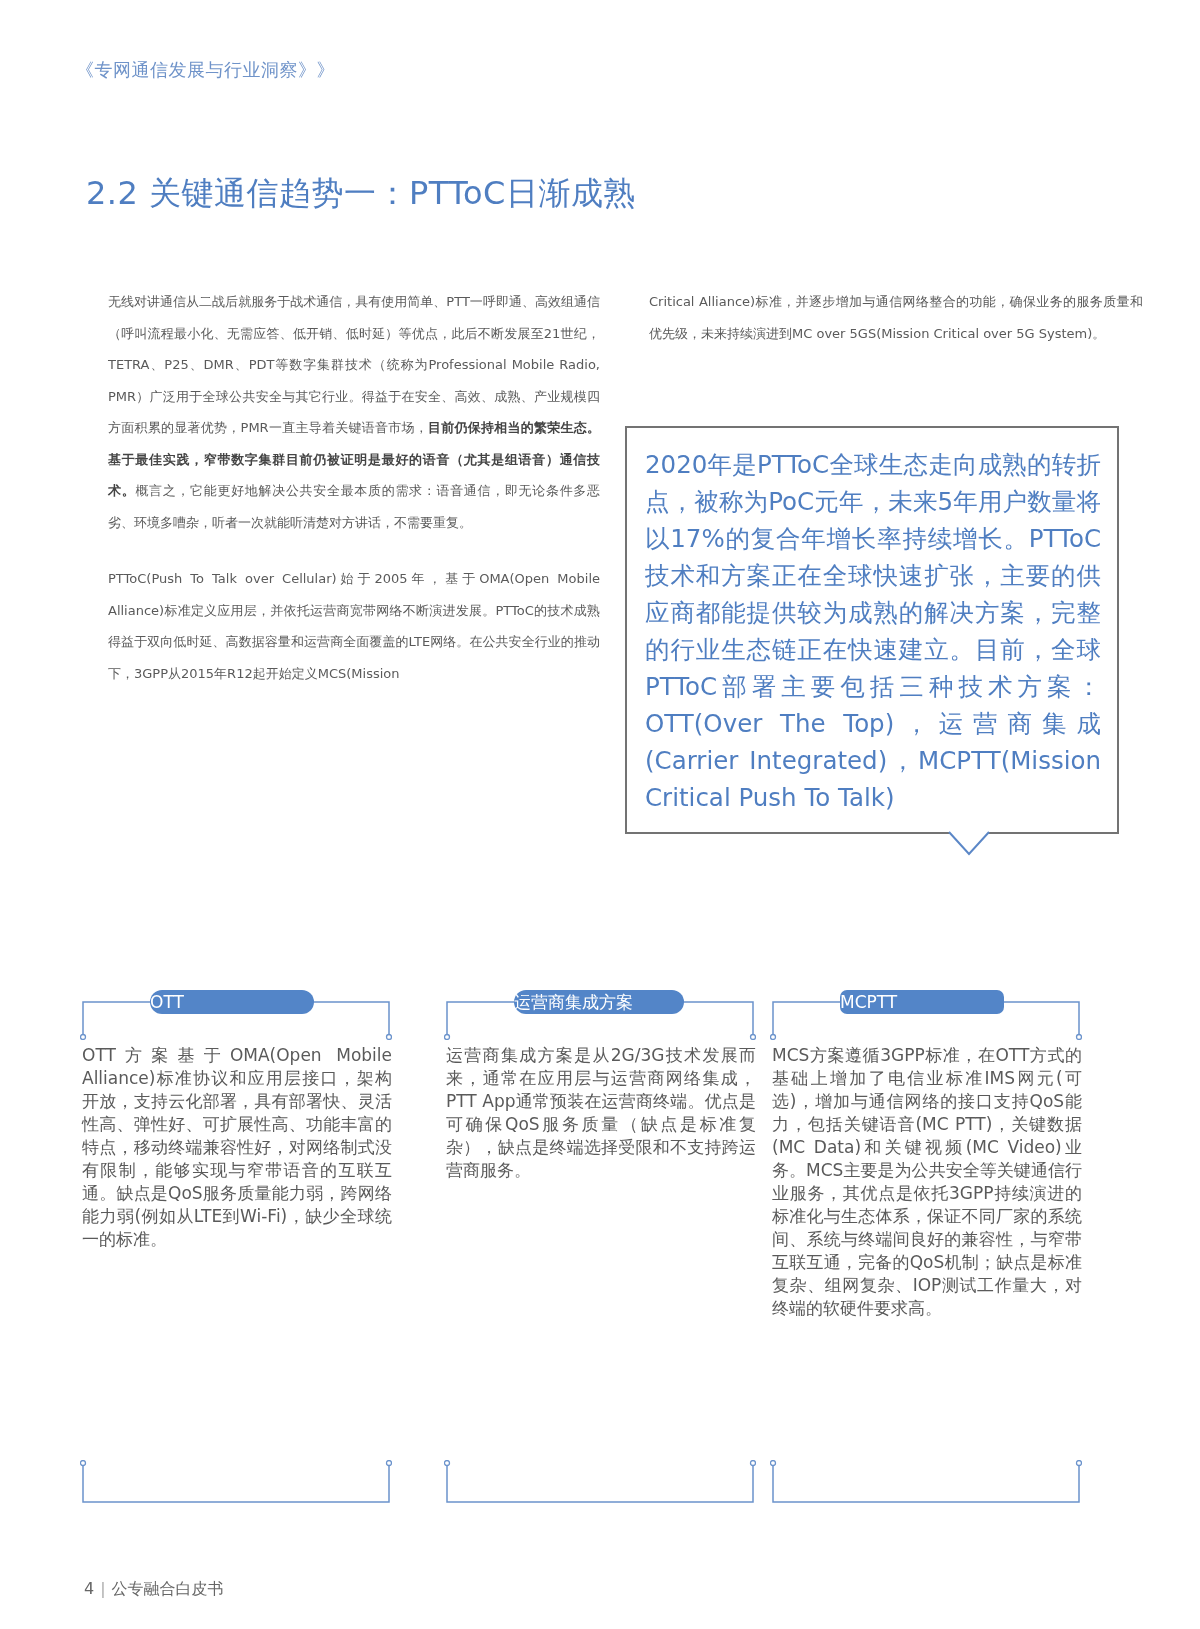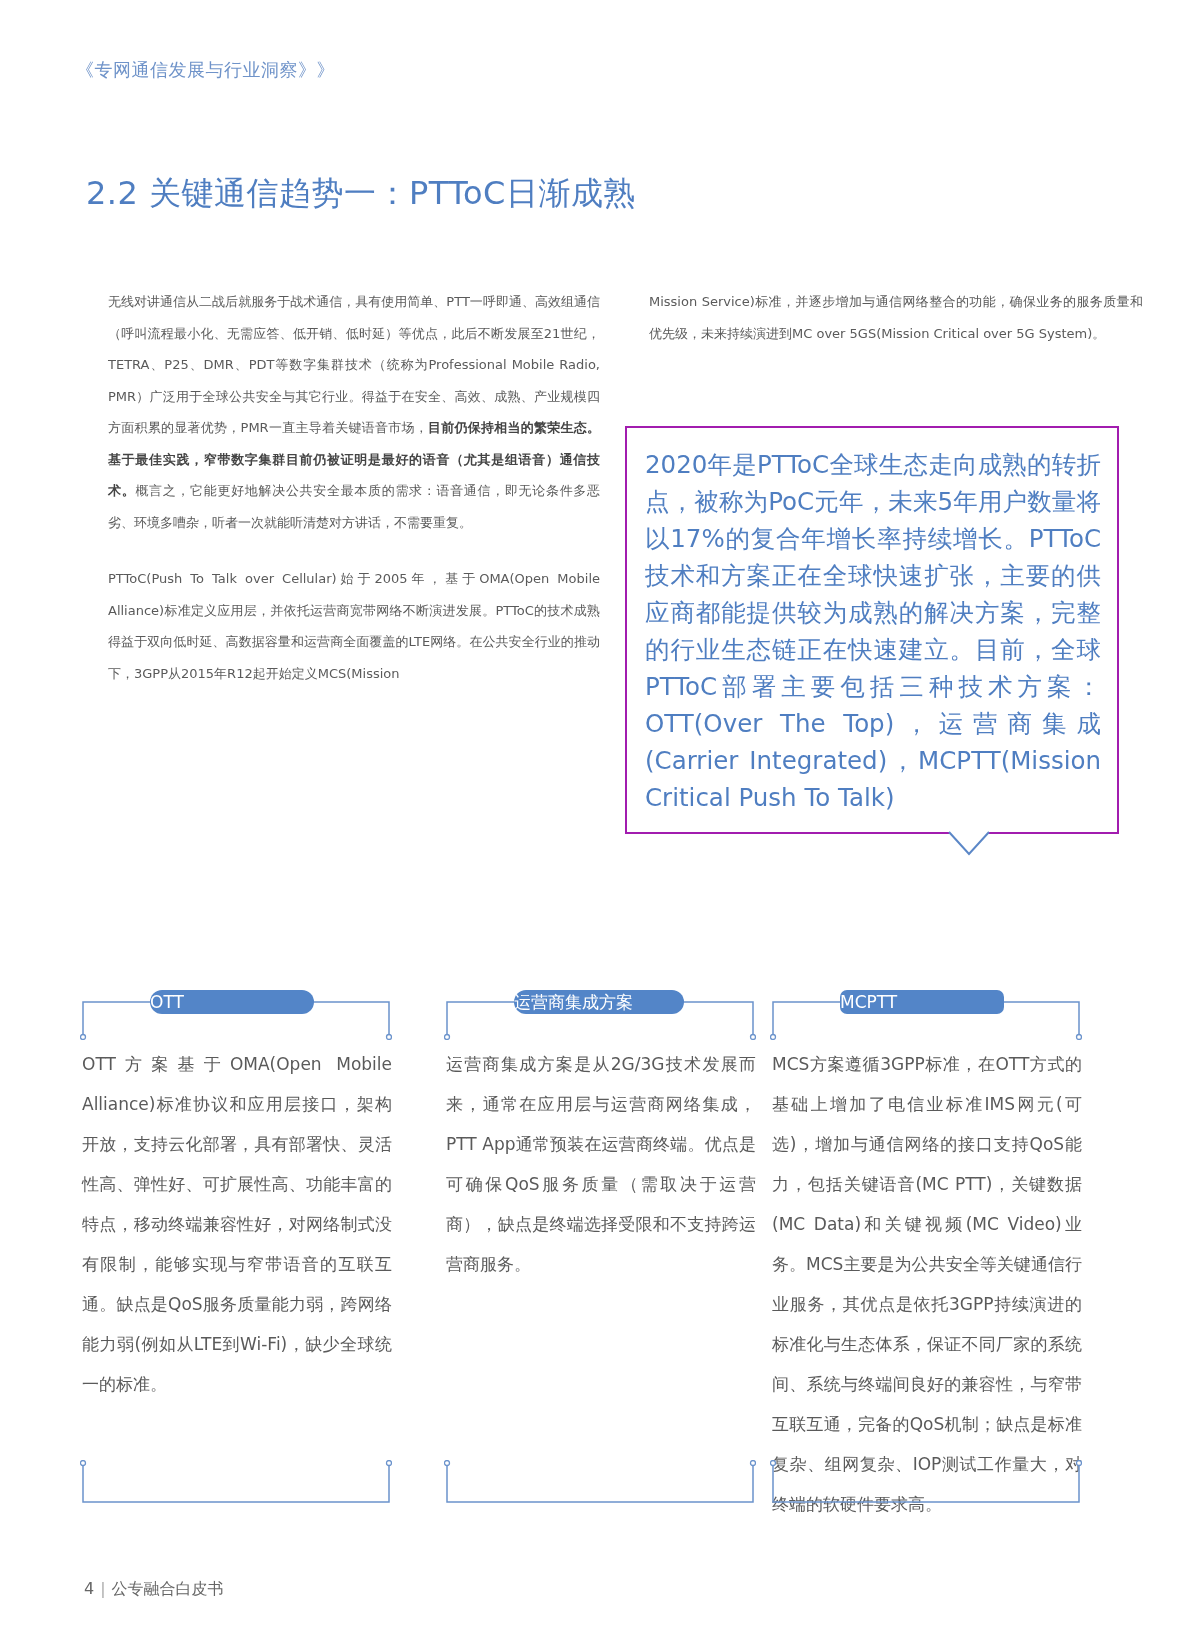--- a/index.html
+++ b/index.html
@@ -16,58 +16,58 @@
     position:absolute; left:86px; top:172px;
     font-size:32px; color:#4f7ec1; letter-spacing:0.5px; white-space:nowrap;
   }
   .body-text { font-size:13px; line-height:31.5px; color:#5a5a5a; text-align:justify;margin-left:24px; }
   .col-left { position:absolute; left:84px; top:286px; width:492px; }
   .col-right { position:absolute; left:625px; top:286px; width:494px; }
   .para { margin:0 0 25px 0; }
   .para b { color:#444; font-weight:bold; }
   .callout {
     position:absolute; left:625px; top:426px; width:494px; height:408px;
-    box-sizing:border-box; border:2px solid #a21caf; background:#fff;
+    box-sizing:border-box; border:2px solid #737373; background:#fff;
   }
   .callout-text {
     position:absolute; left:18px; top:18px; right:16px;
     font-size:24.5px; line-height:37px; color:#4f7ec1; text-align:justify;
   }
   .callout-tail {
     position:absolute; left:317px; bottom:-28px; width:50px; height:28px; overflow:visible;
   }
   .tail-mask { position:absolute; left:323px; bottom:-3px; width:38px; height:5px; background:#fff; }
   .solution { position:absolute; top:990px; width:312px; height:520px; }
   .solution .bracket-top { position:absolute; left:0; top:10px; width:312px; height:40px; }
   .solution .bracket-bottom { position:absolute; left:0; top:470px; width:312px; height:50px; }
   .pill {
     position:absolute; top:0; height:24px; border-radius:12px;
     background:#5385c8; color:#fff; font-size:17px; line-height:24px; 
   }
   .sol-text {
     position:absolute; left:2px; top:54px; width:310px;
-    font-size:17px; line-height:40px; color:#5a5a5a; text-align:justify;
+    font-size:17px; line-height:23px; color:#5a5a5a; text-align:justify;
   }
   .footer { position:absolute; left:84px; top:1579px; font-size:16px; color:#666; }
   .footer .sep { color:#aaa; margin:0 6px; }
 </style>
 </head>
 <body>
 
 <div class="header-series">《专网通信发展与行业洞察》》</div>
 
 <div class="section-title">2.2 关键通信趋势一：PTToC日渐成熟</div>
 
 <div class="col-left body-text">
   <p class="para"><span>无线对讲通信从二战后就服务于战术通信，具有使用简单、PTT一呼即通、高效组通信（呼叫流程最小化、无需应答、低开销、低时延）等优点，此后不断发展至21世纪，TETRA、P25、DMR、PDT等数字集群技术（统称为Professional Mobile Radio, PMR）广泛用于全球公共安全与其它行业。得益于在安全、高效、成熟、产业规模四方面积累的显著优势，PMR一直主导着关键语音市场，</span><b>目前仍保持相当的繁荣生态。基于最佳实践，窄带数字集群目前仍被证明是最好的语音（尤其是组语音）通信技术。</b><span>概言之，它能更好地解决公共安全最本质的需求：语音通信，即无论条件多恶劣、环境多嘈杂，听者一次就能听清楚对方讲话，不需要重复。</span></p>
   <p class="para">PTToC(Push To Talk over Cellular)始于2005年，基于OMA(Open Mobile Alliance)标准定义应用层，并依托运营商宽带网络不断演进发展。PTToC的技术成熟得益于双向低时延、高数据容量和运营商全面覆盖的LTE网络。在公共安全行业的推动下，3GPP从2015年R12起开始定义MCS(Mission</p>
 </div>
 
 <div class="col-right body-text">
-  <p class="para">Mission Service)标准，并逐步增加与通信网络整合的功能，确保业务的服务质量和优先级，未来持续演进到MC over 5GS(Mission Critical over 5G System)。</p>
+  <p class="para">Critical Alliance)标准，并逐步增加与通信网络整合的功能，确保业务的服务质量和优先级，未来持续演进到MC over 5GS(Mission Critical over 5G System)。</p>
 </div>
 
 <div class="callout">
   <div class="callout-text">2020年是PTToC全球生态走向成熟的转折点，被称为PoC元年，未来5年用户数量将以17%的复合年增长率持续增长。PTToC技术和方案正在全球快速扩张，主要的供应商都能提供较为成熟的解决方案，完整的行业生态链正在快速建立。目前，全球PTToC部署主要包括三种技术方案：OTT(Over The Top)，运营商集成(Carrier Integrated)，MCPTT(Mission Critical Push To Talk)</div>
   <div class="tail-mask"></div>
   <svg class="callout-tail" viewBox="0 0 50 28">
     <polyline points="5,0 25,22 45,0" fill="none" stroke="#5b87c7" stroke-width="2"></polyline>
   </svg>
 </div>
 
@@ -86,21 +86,21 @@
   </svg>
 </div>
 
 <div class="solution" style="left:425px;margin-left:19px;">
   <svg class="bracket-top" viewBox="0 0 312 40">
     <polyline points="3,38 3,2 309,2 309,38" fill="none" stroke="#6b93cc" stroke-width="1.5"></polyline>
     <circle cx="3" cy="37" r="2.5" fill="#fff" stroke="#6b93cc" stroke-width="1.3"></circle>
     <circle cx="309" cy="37" r="2.5" fill="#fff" stroke="#6b93cc" stroke-width="1.3"></circle>
   </svg>
   <div class="pill" style="left:70px; width:170px;">运营商集成方案</div>
-  <div class="sol-text">运营商集成方案是从2G/3G技术发展而来，通常在应用层与运营商网络集成，PTT App通常预装在运营商终端。优点是可确保QoS服务质量（需取决于运营商），缺点是终端选择受限和不支持跨运营商服务。</div>
+  <div class="sol-text">运营商集成方案是从2G/3G技术发展而来，通常在应用层与运营商网络集成，PTT App通常预装在运营商终端。优点是可确保QoS服务质量（缺点是标准复杂），缺点是终端选择受限和不支持跨运营商服务。</div>
   <svg class="bracket-bottom" viewBox="0 0 312 50">
     <polyline points="3,3 3,42 309,42 309,3" fill="none" stroke="#6b93cc" stroke-width="1.5"></polyline>
     <circle cx="3" cy="3" r="2.5" fill="#fff" stroke="#6b93cc" stroke-width="1.3"></circle>
     <circle cx="309" cy="3" r="2.5" fill="#fff" stroke="#6b93cc" stroke-width="1.3"></circle>
   </svg>
 </div>
 
 <div class="solution" style="left:770px;">
   <svg class="bracket-top" viewBox="0 0 312 40">
     <polyline points="3,38 3,2 309,2 309,38" fill="none" stroke="#6b93cc" stroke-width="1.5"></polyline>

